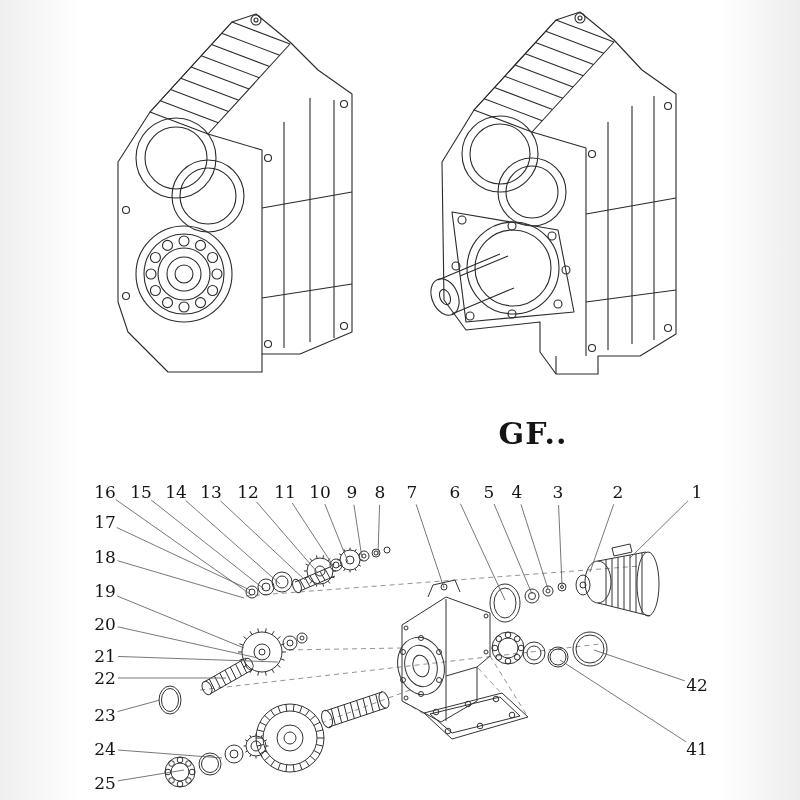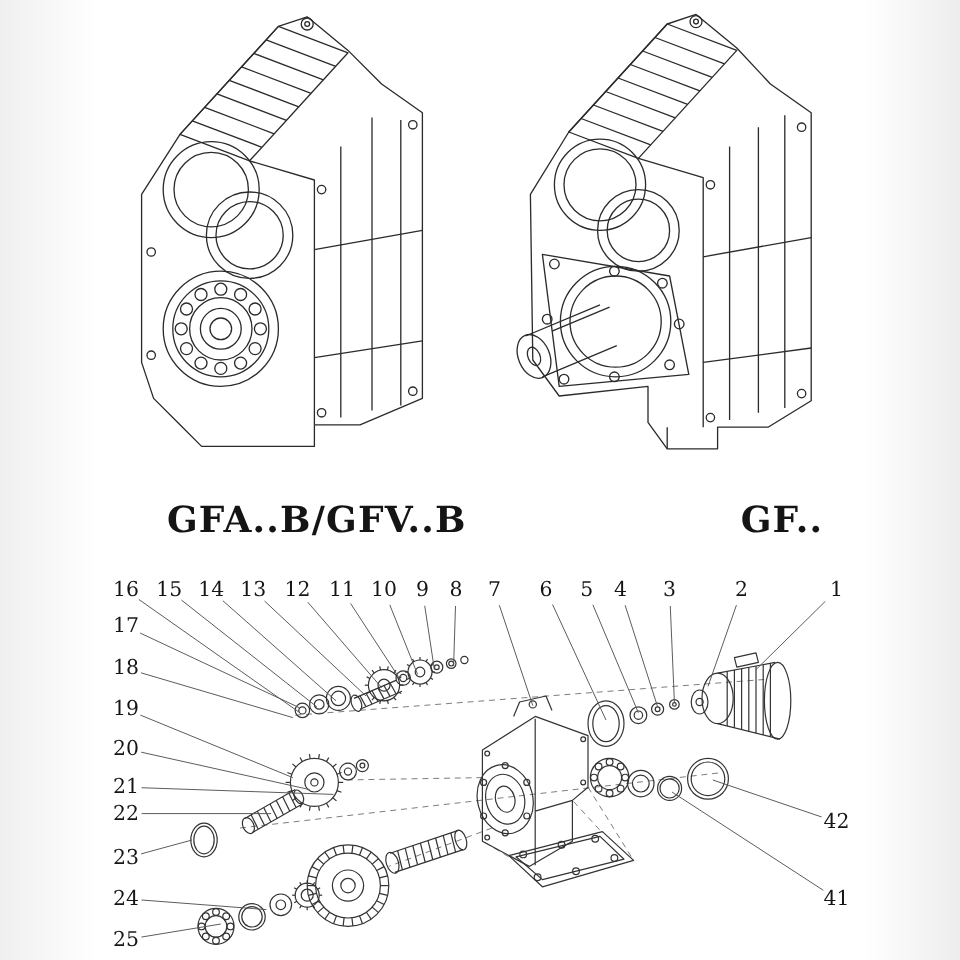--- a/index.html
+++ b/index.html
@@ -4,21 +4,21 @@
 <style>
   html,body{margin:0;padding:0;background:#ffffff;}
   .page{position:relative;width:800px;height:800px;background:#ffffff;overflow:hidden;
         font-family:"DejaVu Serif", serif;}
   .edge-strip{position:absolute;top:0;bottom:0;width:80px;pointer-events:none;}
   .edge-strip.left{left:0;background:linear-gradient(to right,#efefef,rgba(255,255,255,0));}
   .edge-strip.right{right:0;background:linear-gradient(to left,#ededed,rgba(255,255,255,0));}
   .caption{position:absolute;font-weight:bold;font-size:30px;color:#141414;
            text-align:center;letter-spacing:1px;font-family:"DejaVu Serif", serif;}
   #caption-left{left:108px;top:416px;width:312px;}
-  #caption-right{left:436px;top:416px;width:250px;text-align:right;}
+  #caption-right{left:408px;top:416px;width:250px;}
   svg{position:absolute;left:0;top:0;}
   text.callout-num{font-family:"DejaVu Serif", serif;font-size:17px;fill:#151515;}
   .leader{stroke:#555;stroke-width:0.8;}
 </style>
 </head>
 <body>
 
 <div class="page">
   <div class="edge-strip left"></div>
   <div class="edge-strip right"></div>
@@ -495,15 +495,14 @@
           <line x1="684.6912260903164" y1="680.8174069238939" x2="594" y2="650" class="leader"></line>
           <text x="697" y="685" text-anchor="middle" dominant-baseline="central" class="callout-num">42</text>
         </g>
         <g>
           <line x1="686.0984153206956" y1="741.917948638992" x2="560" y2="660" class="leader"></line>
           <text x="697" y="749" text-anchor="middle" dominant-baseline="central" class="callout-num">41</text>
         </g>
       </g>
   </svg>
 
-  <div class="caption" id="caption-left">GFA..B/GFV..B</div>
   <div class="caption" id="caption-right">GF..</div>
 </div>
 
 </body></html>

